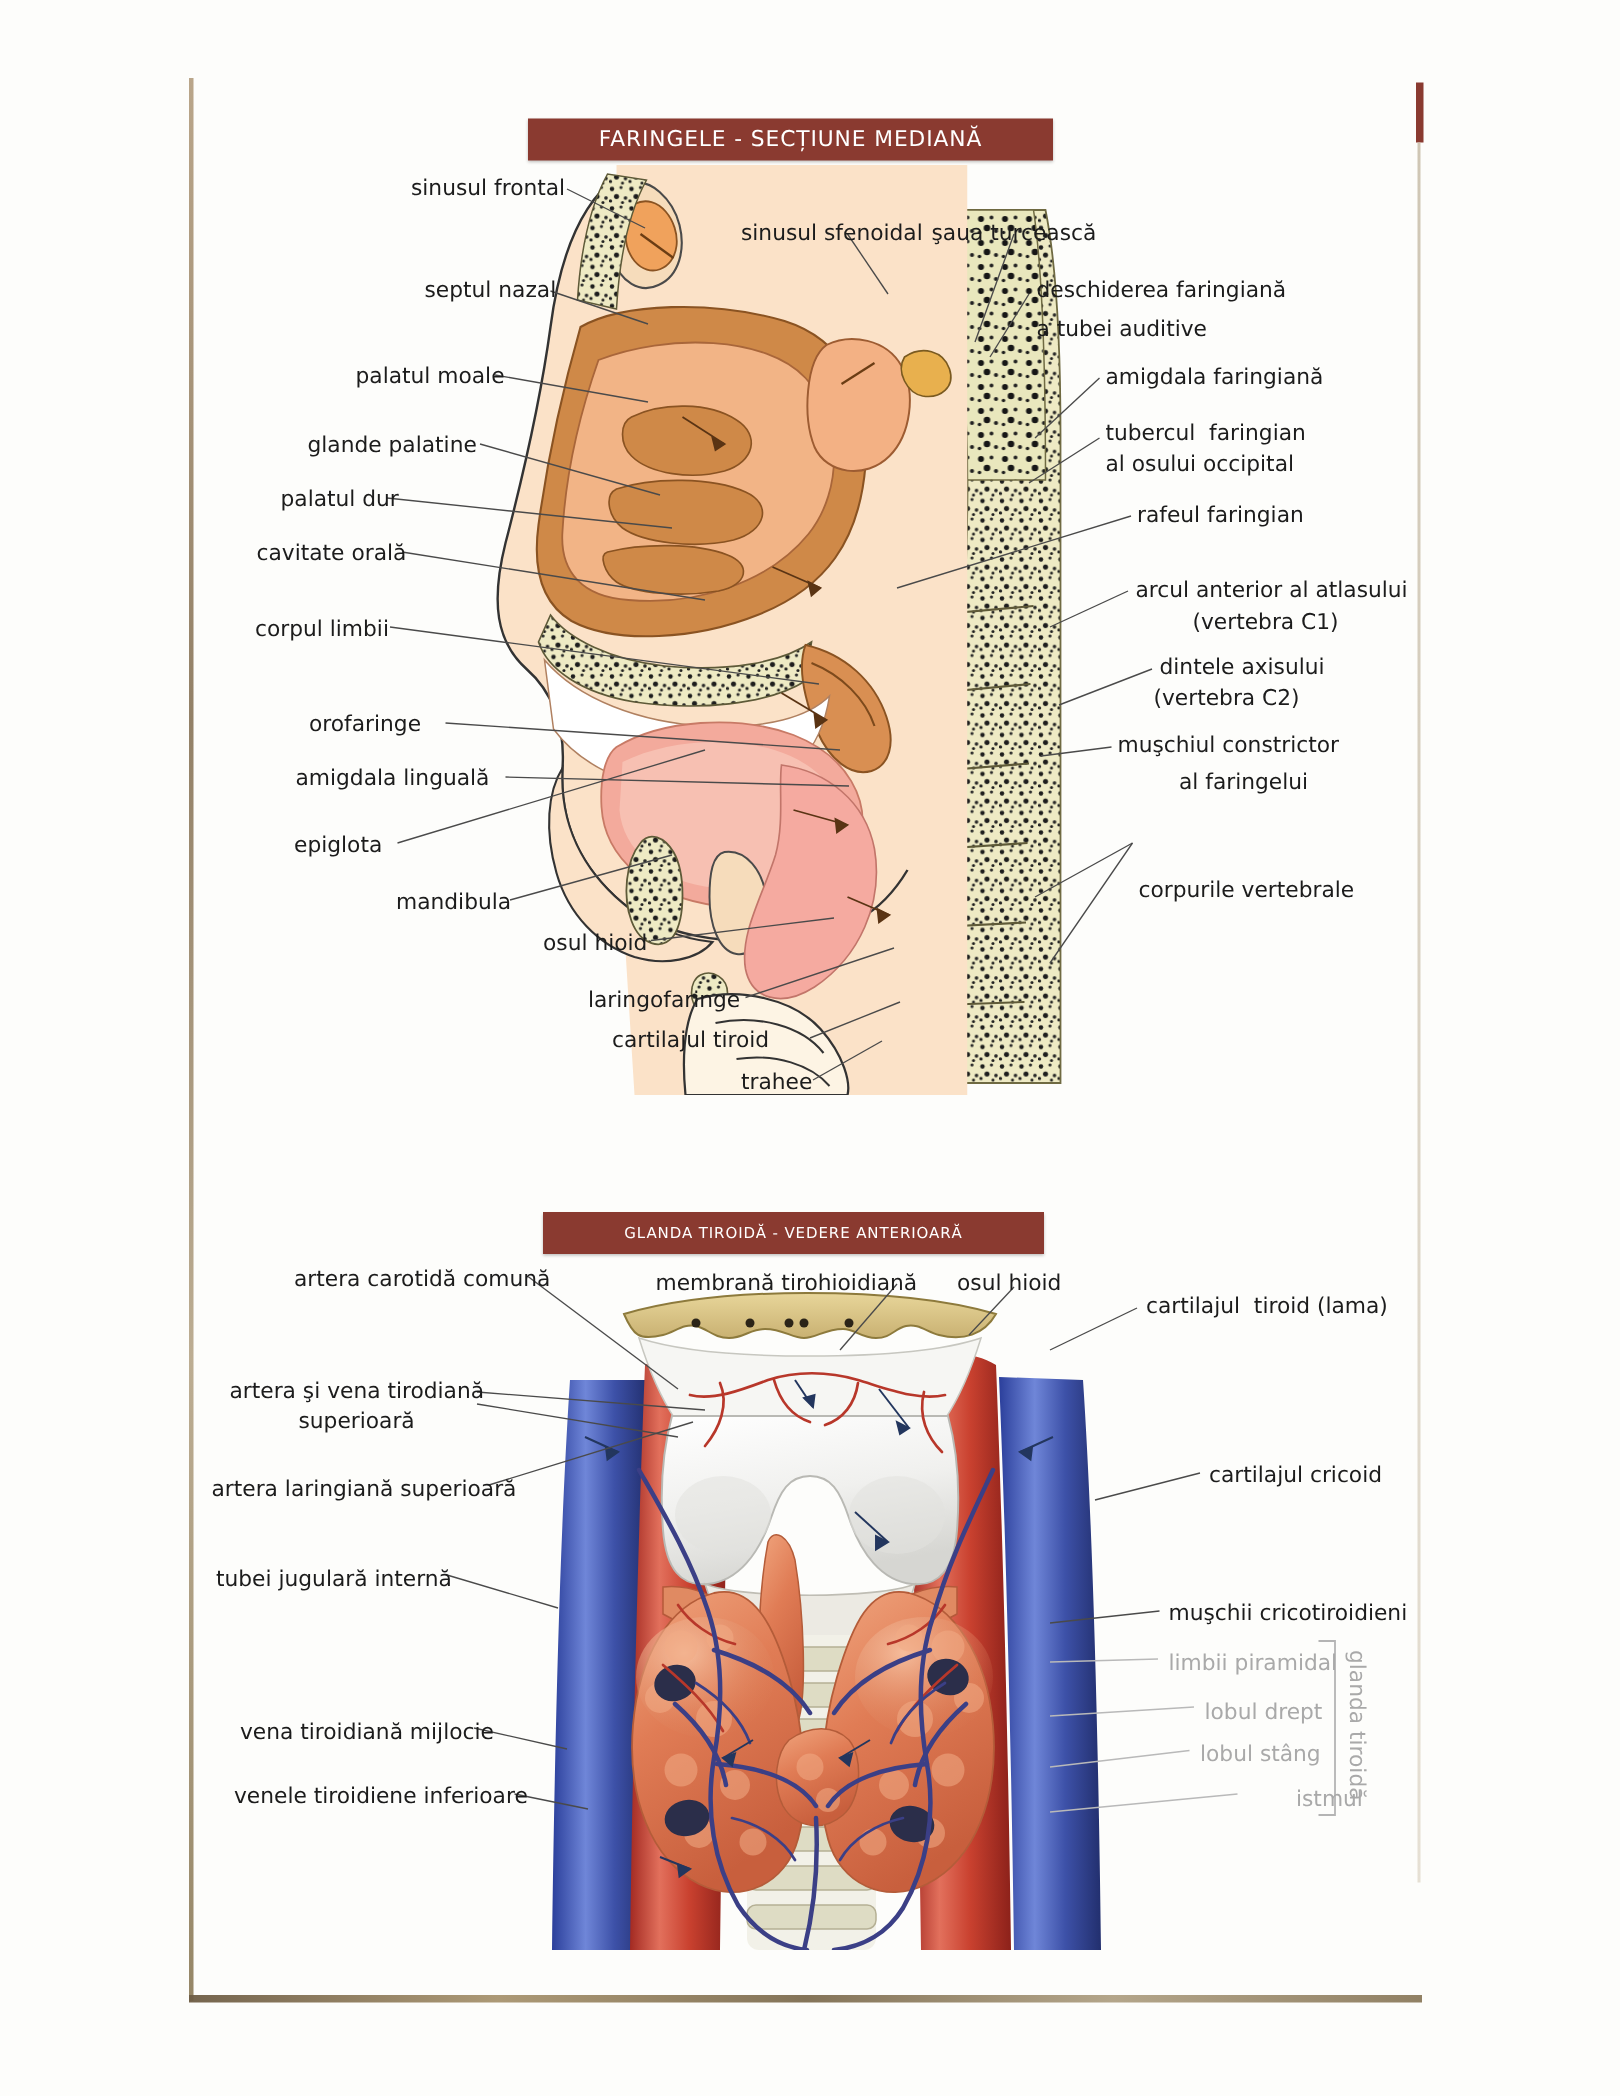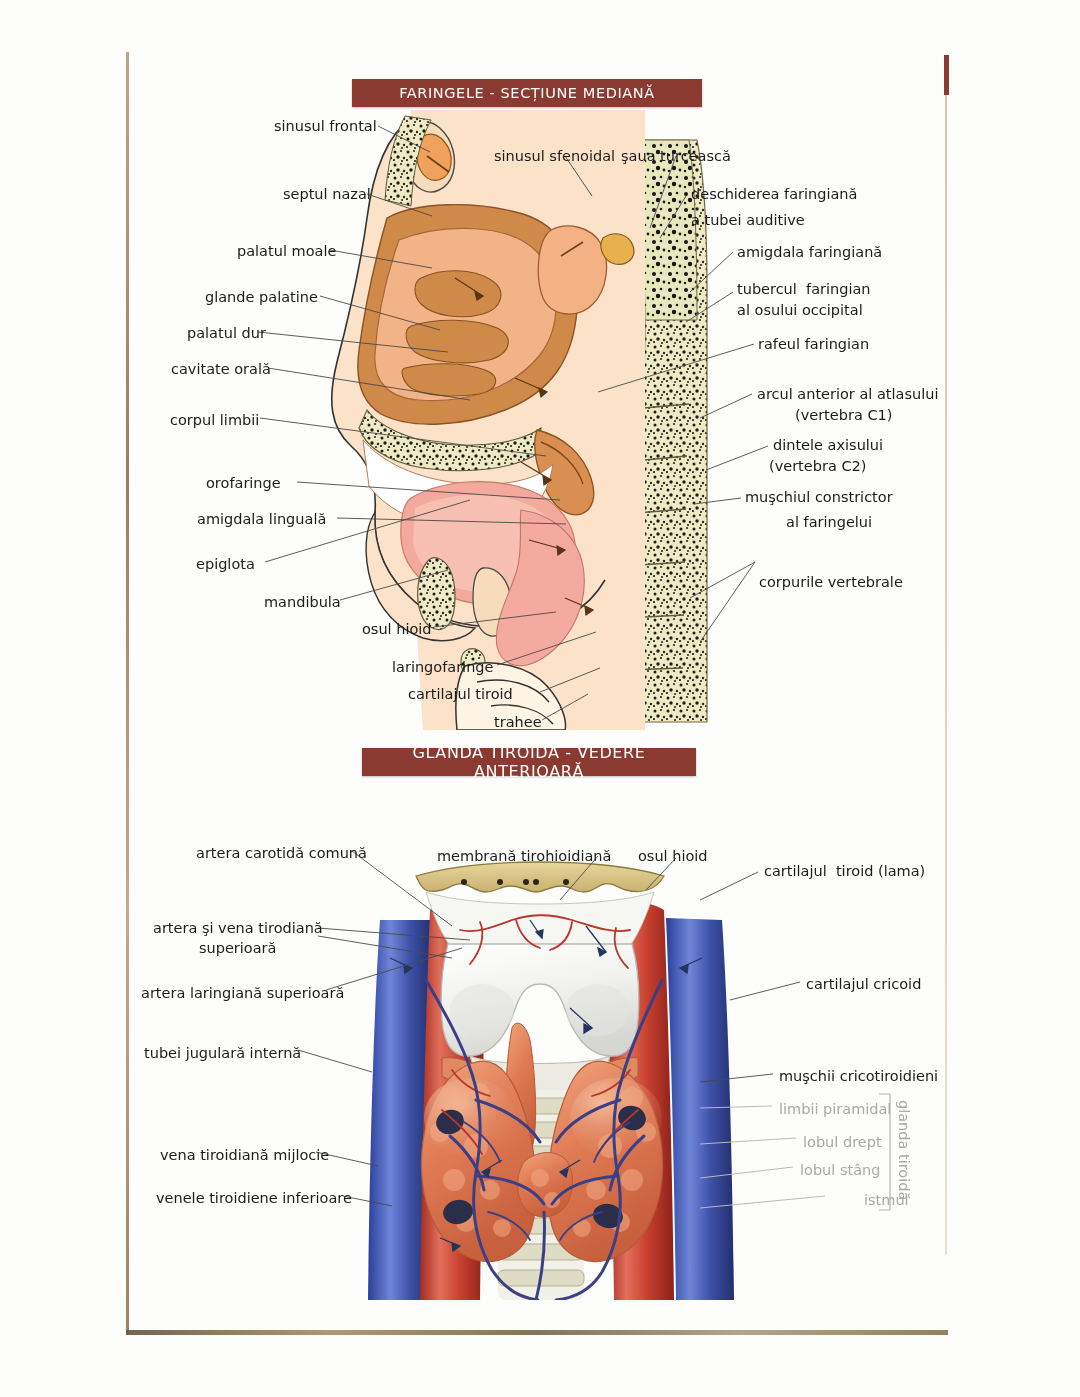--- a/index.html
+++ b/index.html
@@ -21,21 +21,21 @@
   .frame-topmark{position:absolute;left:944px;top:55px;width:5px;height:40px;background:#8a3a30;}
   .frame-rightline{position:absolute;left:945px;top:95px;width:2px;height:1160px;
     background:linear-gradient(to bottom,#cfc6b4,#e6e0d4);}
 
   
   .banner{position:absolute;background:#8a3a30;color:#fff;
      font-weight:normal;letter-spacing:.6px;text-align:center;
      box-shadow:0 1px 2px rgba(0,0,0,.25);
      display:flex;align-items:center;justify-content:center;}
   #banner1{left:352px;top:79px;width:350px;height:28px;font-size:14.5px;}
-  #banner2{left:362px;top:748px;width:334px;height:28px;font-size:16px;}
+  #banner2{left:362px;top:808px;width:334px;height:28px;font-size:10px;}
 
   
   .lbl{position:absolute;font-size:14.5px;color:#1c1c1c;white-space:pre;line-height:17px;}
   .lbl.gray{color:#a9a9a9;}
 
   svg.leaders{position:absolute;left:0;top:0;width:1080px;height:1397px;pointer-events:none;}
   .ld{stroke:#4a4a4a;stroke-width:.9;fill:none;}
   .ldg{stroke:#b9b9b9;stroke-width:1;fill:none;}
   .brk{stroke:#b4b4b4;stroke-width:1.2;fill:none;}
 
@@ -461,21 +461,21 @@
     <div class="lbl" style="left:737px;top:244px;">amigdala faringiană</div>
     <div class="lbl" style="left:737px;top:281px;">tubercul  faringian</div>
     <div class="lbl" style="left:737px;top:302px;">al osului occipital</div>
     <div class="lbl" style="left:758px;top:336px;">rafeul faringian</div>
     <div class="lbl" style="left:757px;top:386px;">arcul anterior al atlasului</div>
     <div class="lbl" style="left:795px;top:407px;">(vertebra C1)</div>
     <div class="lbl" style="left:773px;top:437px;">dintele axisului</div>
     <div class="lbl" style="left:769px;top:458px;">(vertebra C2)</div>
     <div class="lbl" style="left:745px;top:489px;">muşchiul constrictor</div>
     <div class="lbl" style="left:786px;top:514px;">al faringelui</div>
-    <div class="lbl" style="left:759px;top:574px;">corpurile vertebrale</div>
+    <div class="lbl" style="left:759px;top:586px;">corpurile vertebrale</div>
   </div>
 
   <div>
     <div class="lbl" style="left:196px;top:845px;">artera carotidă comună</div>
     <div class="lbl" style="left:153px;top:920px;">artera şi vena tirodiană</div>
     <div class="lbl" style="left:199px;top:940px;">superioară</div>
     <div class="lbl" style="left:141px;top:985px;">artera laringiană superioară</div>
     <div class="lbl" style="left:144px;top:1045px;">tubei jugulară internă</div>
     <div class="lbl" style="left:160px;top:1147px;">vena tiroidiană mijlocie</div>
     <div class="lbl" style="left:156px;top:1190px;">venele tiroidiene inferioare</div>

